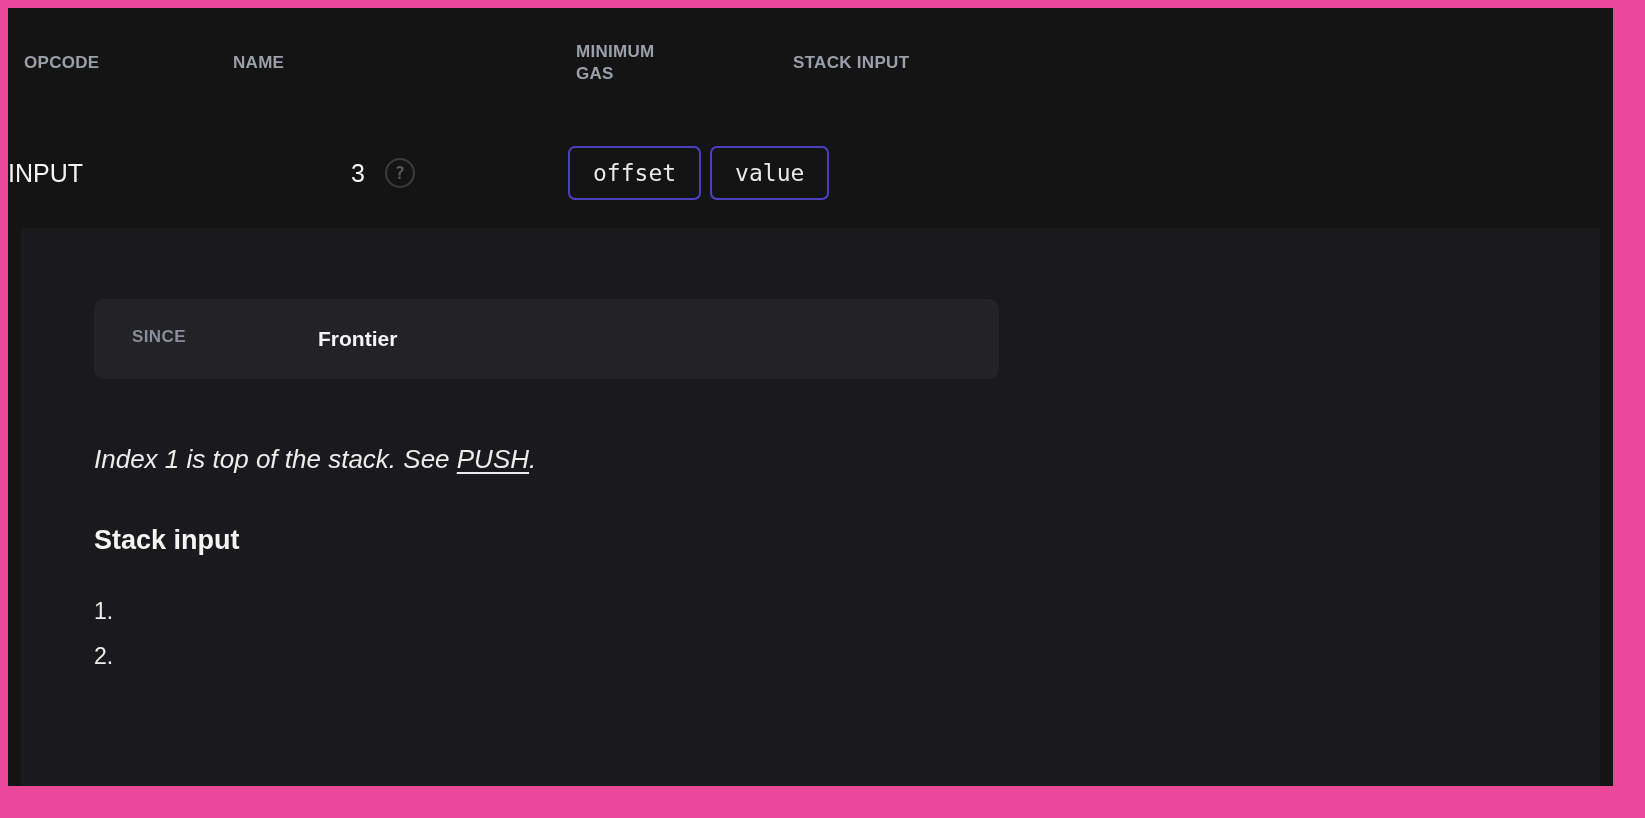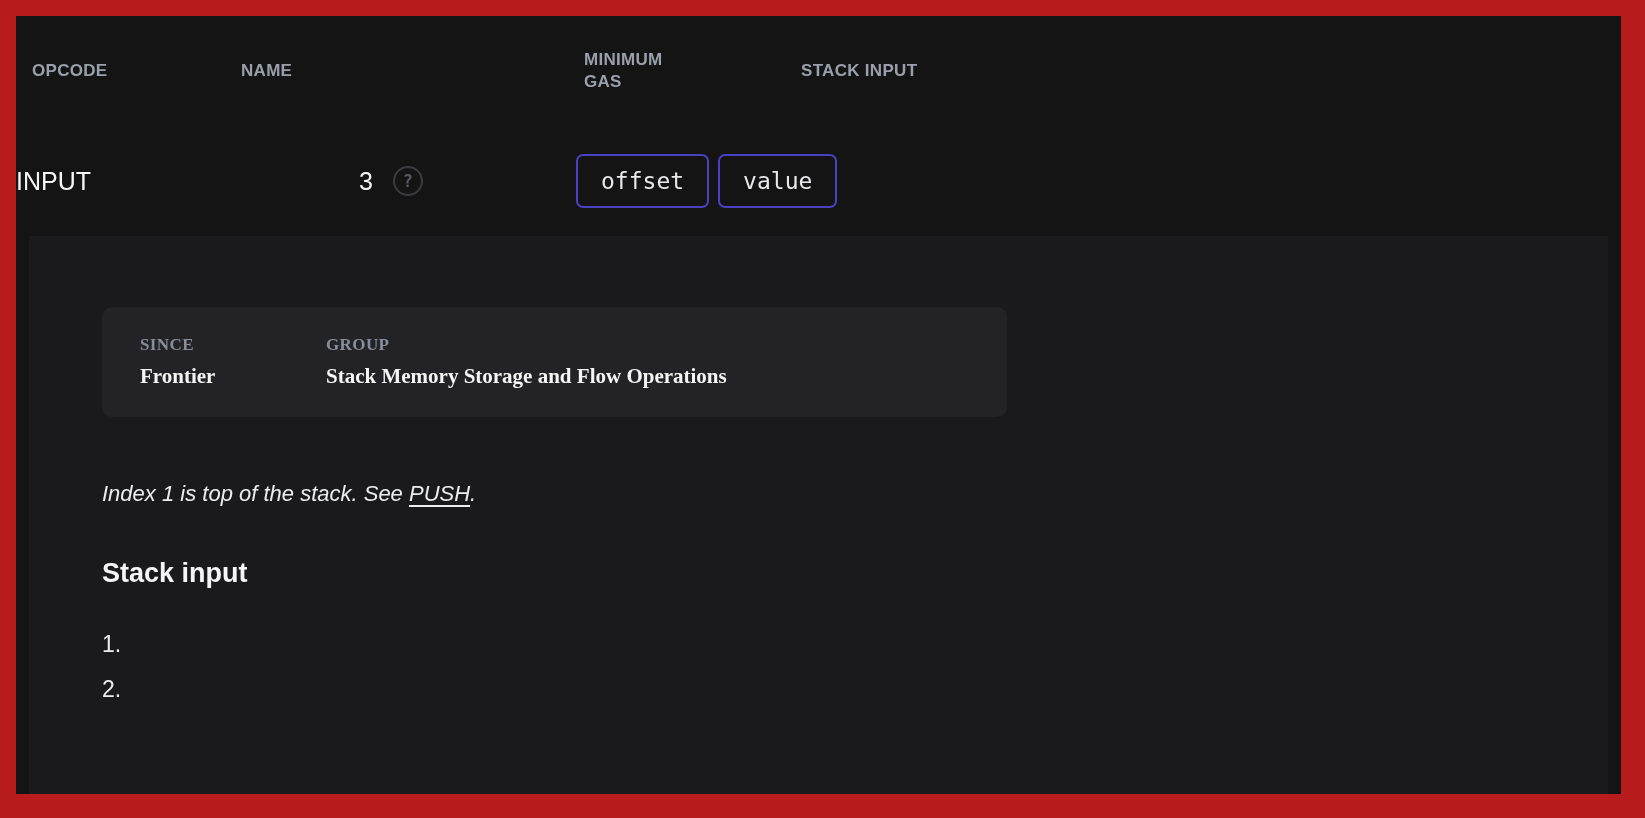--- a/index.html
+++ b/index.html
@@ -2,21 +2,21 @@
 <html><head>
 <meta charset="utf-8">
 <style>
   * { margin: 0; padding: 0; box-sizing: border-box; }
   html, body { background: #ffffff; }
   body {
     width: 1645px; height: 818px;
     font-family: "Liberation Sans", sans-serif;
     overflow: hidden;
   }
-  .frame { width: 1645px; height: 818px; background: #b91c1c; padding: 16px; }
+  .frame { width: 1645px; height: 818px; background: #ec4899; padding: 8px; }
   .app {
     width: 1605px; height: 778px;
     background: #141415;
     color: #f5f5f6;
     display: flex; flex-direction: column;
   }
 
   
   .trow-grid { display: flex; align-items: center; height: 110px; flex: none; }
   .col { flex: none; display: flex; align-items: center; }
@@ -62,32 +62,31 @@
   }
 
   .meta-box {
     width: 905px;
     background: #232327;
     border-radius: 10px;
     padding: 28px 38px;
     display: grid;
     grid-template-columns: 186px auto;
     grid-auto-rows: min-content;
-    row-gap: 9px;
-    font-family: Liberation Serif, serif;
+    row-gap: 27px;
   }
   .meta-label {
     color: #888e99; font-size: 17px; font-weight: 700; letter-spacing: .4px;
   }
   .meta-value { color: #f5f5f6; font-size: 21px; font-weight: 700; }
 
   .note {
     margin-top: 62px;
     font-style: italic;
-    font-size: 22px;
+    font-size: 26px;
     color: #eceeee;
     line-height: 1.4;
   }
   a.inline-link { color: #eceeee; text-decoration: underline; text-underline-offset: 4px; cursor: pointer; }
 
   .section-heading {
     margin-top: 48px;
     font-size: 27px; font-weight: 700; color: #f5f5f6;
   }
 
@@ -135,23 +134,21 @@
       <div class="col col-stack">
         <span class="stack-badge">offset</span>
         <span class="stack-badge">value</span>
       </div>
     </div>
 
     <div class="details">
 
       <div class="meta-box">
         <span class="meta-label">SINCE</span>
-        <span class="meta-label">GROUP</span>
         <span class="meta-value">Frontier</span>
-        <span class="meta-value">Stack Memory Storage and Flow Operations</span>
       </div>
 
       <p class="note"><span>Index 1 is top of the stack. See </span><a class="inline-link">PUSH</a><span>.</span></p>
 
       <h3 class="section-heading">Stack input</h3>
 
       <ol class="stack-list">
         <li>
           <span class="li-num">1.</span>
         </li>

